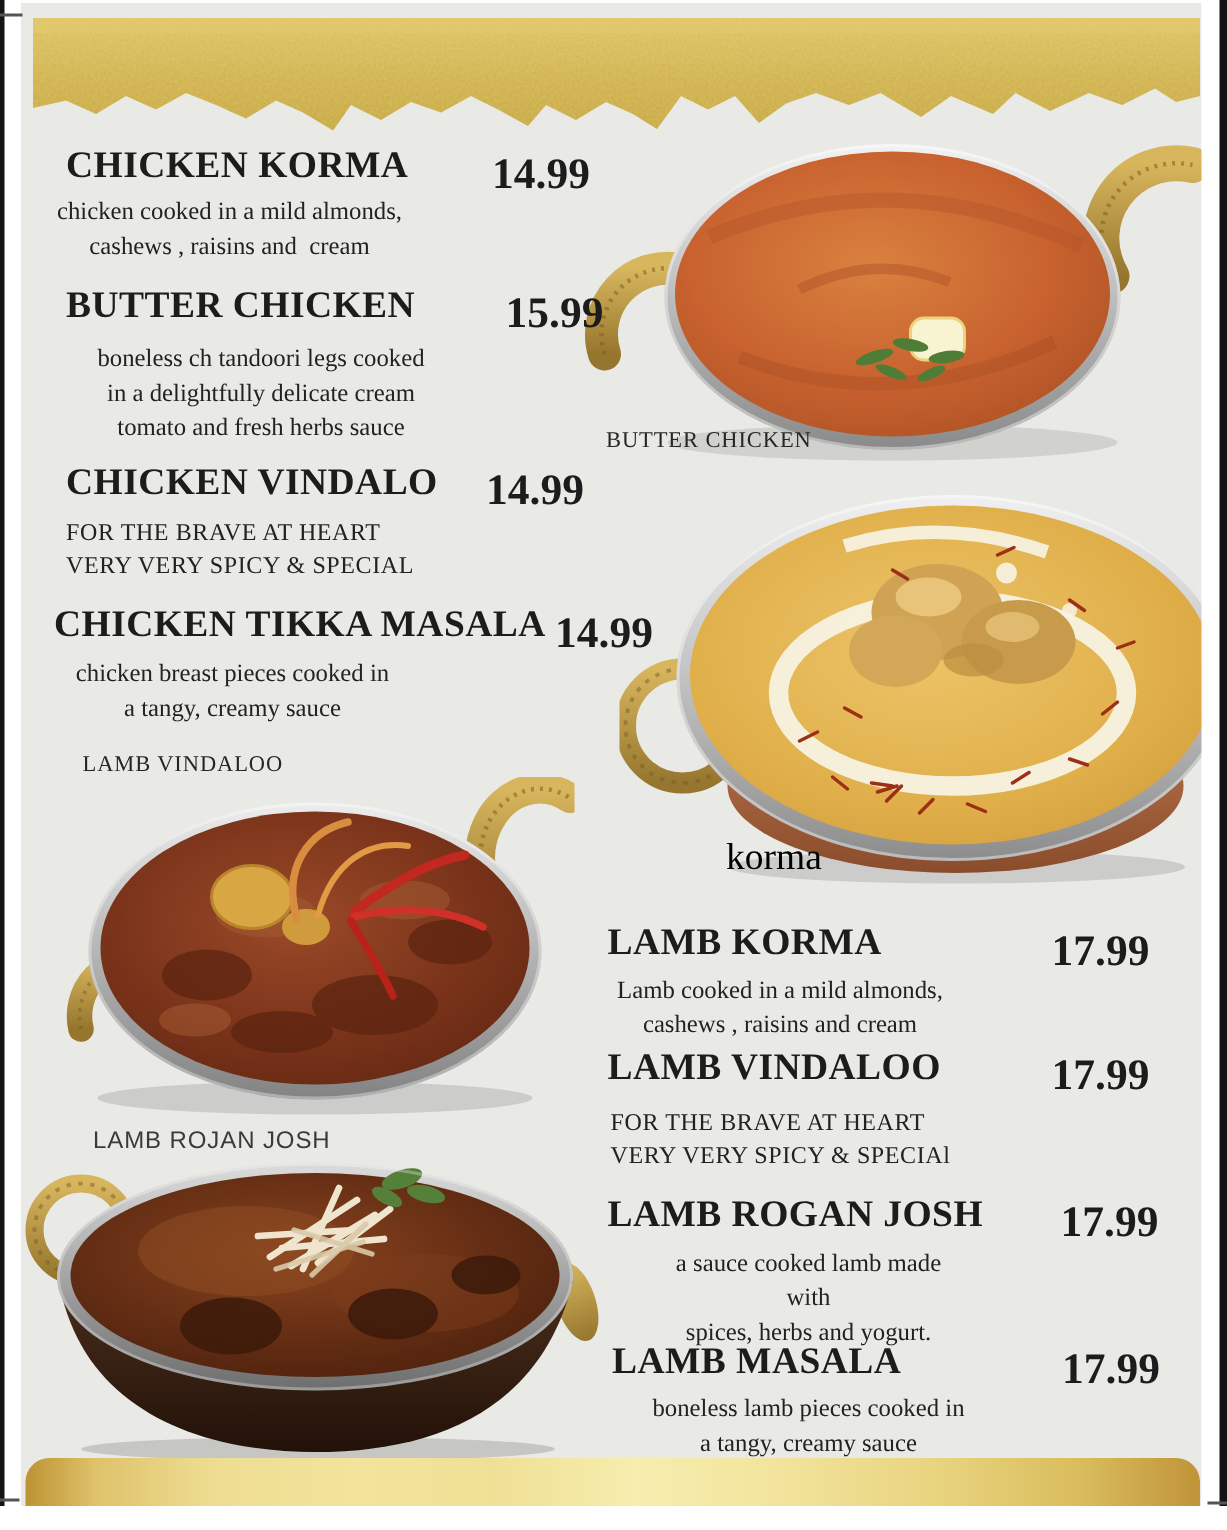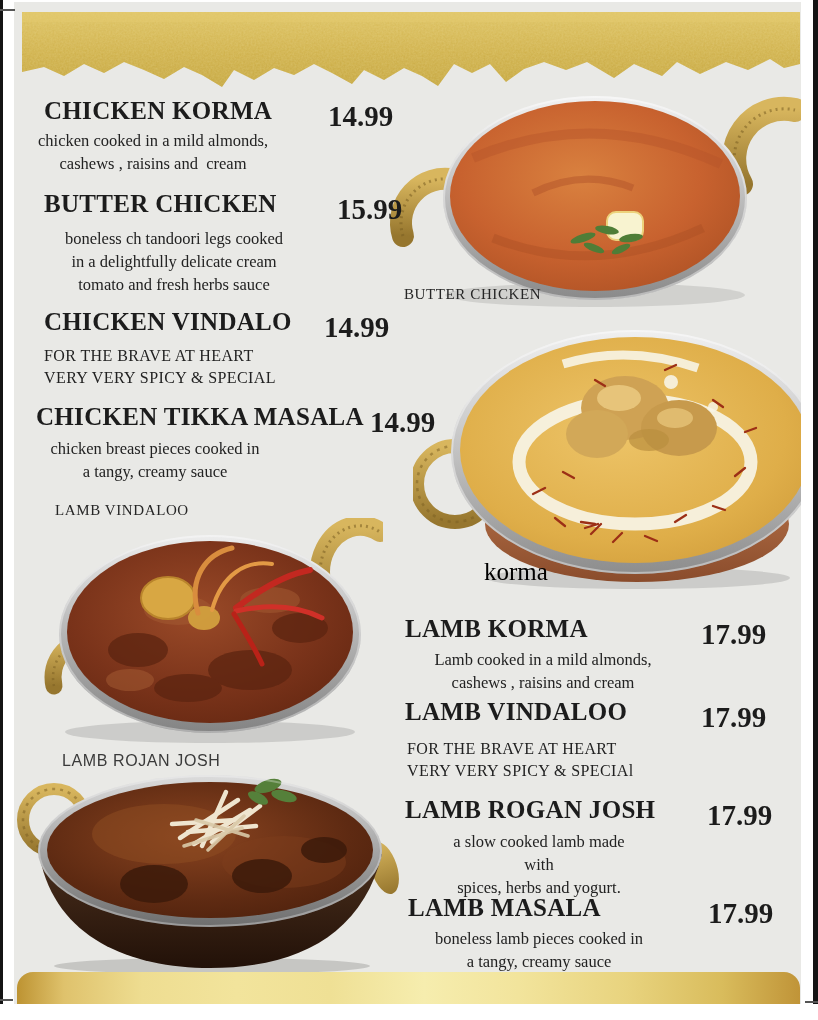--- a/index.html
+++ b/index.html
@@ -77,31 +77,31 @@
   <div class="dish-desc desc-left caps-desc" style="left:44px;top:345px;width:260px;">FOR THE BRAVE AT HEART
 VERY VERY SPICY &amp; SPECIAL</div>
 
   <div class="dish-name" style="left:36px;top:403px;">CHICKEN TIKKA MASALA</div>
   <div class="dish-price" style="left:370px;top:406px;">14.99</div>
   <div class="dish-desc" style="left:24px;top:438px;width:262px;">chicken breast pieces cooked in
 a tangy, creamy sauce</div>
 
   <div class="dish-name" style="left:405px;top:615px;">LAMB KORMA</div>
   <div class="dish-price" style="left:701px;top:618px;">17.99</div>
-  <div class="dish-desc" style="left:408px;top:649px;width:270px;">Lamb cooked in a mild almonds,
+  <div class="dish-desc" style="left:385px;top:649px;width:270px;">Lamb cooked in a mild almonds,
 cashews , raisins and cream</div>
 
   <div class="dish-name" style="left:405px;top:698px;">LAMB VINDALOO</div>
   <div class="dish-price" style="left:701px;top:701px;">17.99</div>
   <div class="dish-desc desc-left caps-desc" style="left:407px;top:738px;width:260px;">FOR THE BRAVE AT HEART
 VERY VERY SPICY &amp; SPECIAl</div>
 
   <div class="dish-name" style="left:405px;top:796px;">LAMB ROGAN JOSH</div>
   <div class="dish-price" style="left:707px;top:799px;">17.99</div>
-  <div class="dish-desc" style="left:398px;top:831px;width:282px;">a slow cooked lamb made
+  <div class="dish-desc" style="left:398px;top:831px;width:282px;">a sauce cooked lamb made
 with
 spices, herbs and yogurt.</div>
 
   <div class="dish-name" style="left:408px;top:894px;">LAMB MASALA</div>
   <div class="dish-price" style="left:708px;top:897px;">17.99</div>
   <div class="dish-desc" style="left:398px;top:928px;width:282px;">boneless lamb pieces cooked in
 a tangy, creamy sauce</div>
 
   <svg class="photo" style="left:383px;top:88px;width:427px;height:222px;" viewBox="0 0 427 222" role="img">
     <defs>

